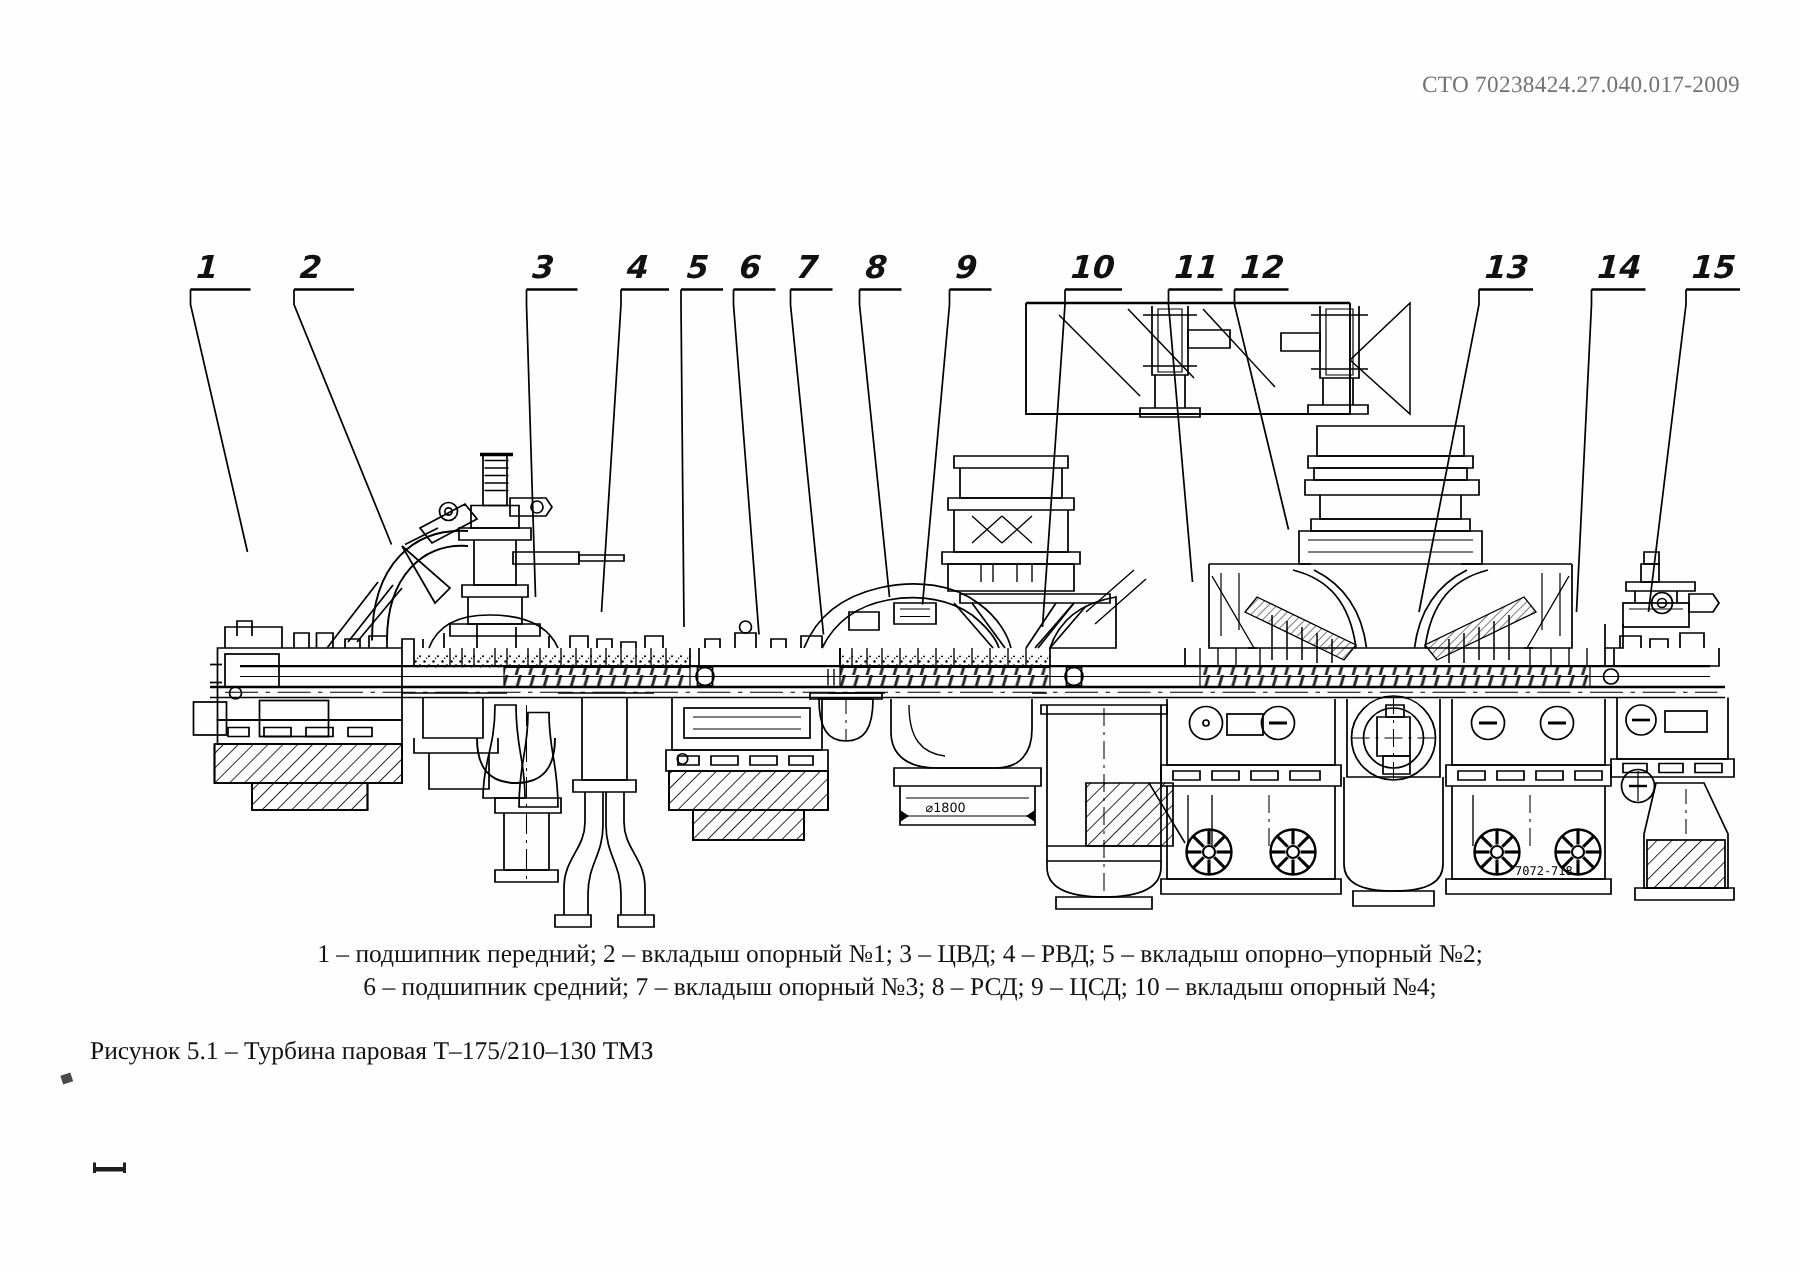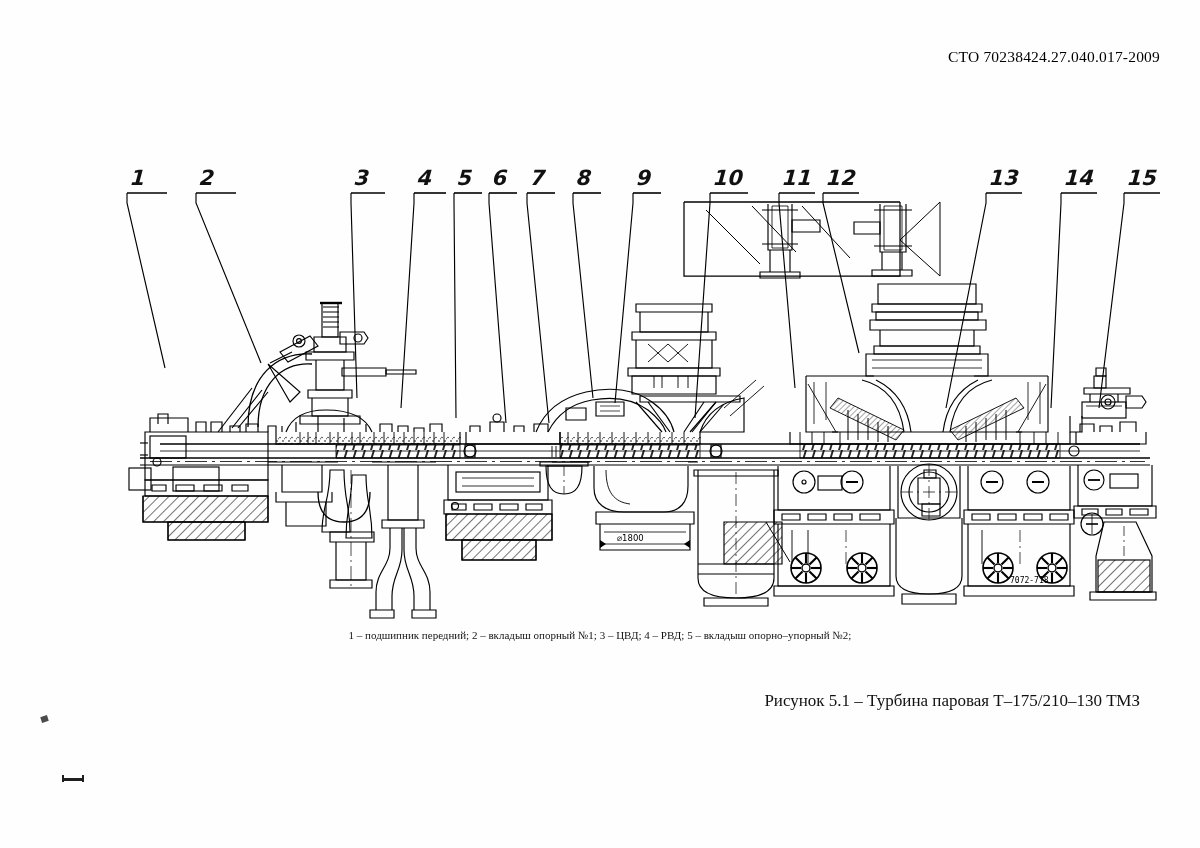--- a/index.html
+++ b/index.html
@@ -20,21 +20,21 @@
   }
 
   
   .doc-header {
     position: absolute;
     top: 48px; right: 40px;
     font-family: "Liberation Serif", "DejaVu Serif", serif;
     font-size: 15.5px;
     letter-spacing: .2px;
     white-space: nowrap;
-    color: #000000;
+    color: #737373;
   }
 
   
   .figure {
     position: absolute;
     left: 0; top: 140px;
     width: 1200px; height: 480px;
   }
   .figure svg { display:block; }
 
@@ -57,30 +57,30 @@
     white-space: nowrap;
   }
 
   
   .caption {
     position: absolute;
     left: 60px; right: 60px;
     top: 625px;
     text-align: center;
     font-family: "Liberation Serif", "DejaVu Serif", serif;
-    font-size: 11px;
+    font-size: 17px;
     line-height: 21.5px;
     color: #141414;
   }
   .caption .line { display: block; white-space: nowrap; }
   .fig-title {
     position: absolute;
     left: 60px; right: 60px;
     top: 691px;
-    text-align: right;
+    text-align: left;
     font-family: "Liberation Serif", "DejaVu Serif", serif;
     font-size: 17px;
     color: #111;
     white-space: nowrap;
   }
 
   
   .artifact-a {
     position: absolute;
     left: 41px; top: 716px;
@@ -549,20 +549,21 @@
         <div class="callout" style="left: 783px; top: 28px;">11</div>
         <div class="callout" style="left: 827px; top: 28px;">12</div>
         <div class="callout" style="left: 990px; top: 28px;">13</div>
         <div class="callout" style="left: 1065px; top: 28px;">14</div>
         <div class="callout" style="left: 1128px; top: 28px;">15</div>
       </div>
   </div>
 
   <div class="caption">
     <span class="line">1 – подшипник передний; 2 – вкладыш опорный №1; 3 – ЦВД; 4 – РВД; 5 – вкладыш опорно–упорный №2;</span>
+    <span class="line">6 – подшипник средний; 7 – вкладыш опорный №3; 8 – РСД; 9 – ЦСД; 10 – вкладыш опорный №4;</span>
   </div>
 
   <div class="fig-title">Рисунок 5.1 – Турбина паровая Т–175/210–130 ТМЗ</div>
 
   <div class="artifact-a"></div>
   <div class="artifact-b"></div>
 
 </div>
 
 </body></html>

